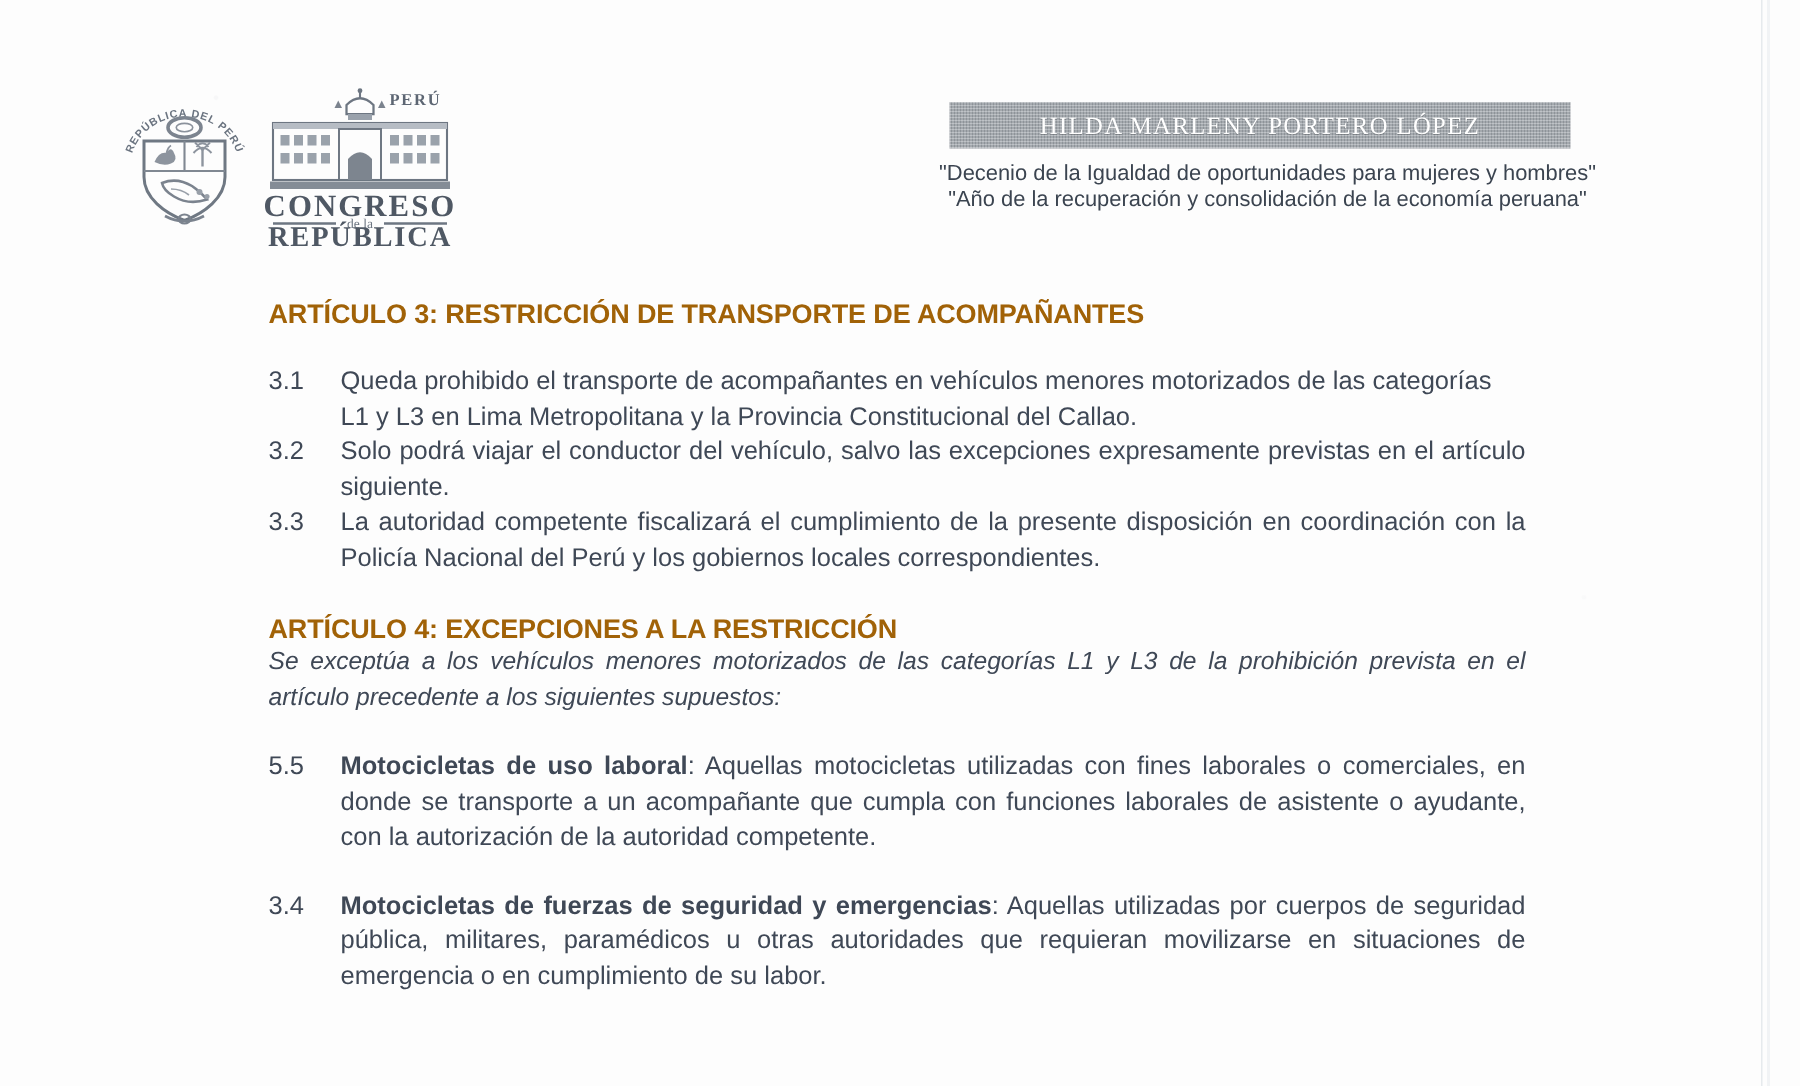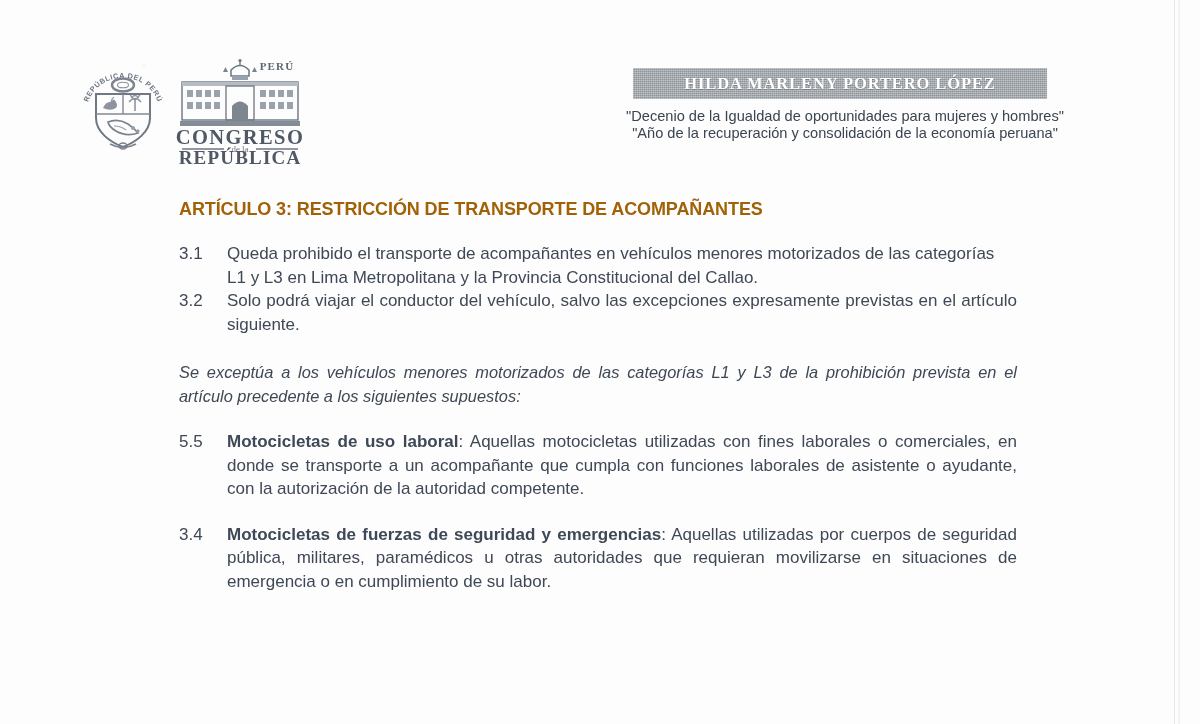--- a/index.html
+++ b/index.html
@@ -100,21 +100,21 @@
     align-items: center;
     justify-content: center;
     background-color: #9ba1a7;
     background-image:
       repeating-linear-gradient(0deg, rgba(255,255,255,.22) 0 1px, rgba(0,0,0,.05) 1px 2px),
       repeating-linear-gradient(90deg, rgba(255,255,255,.18) 0 1px, rgba(0,0,0,.04) 1px 2px);
     box-shadow: inset 0 0 0 1px rgba(255,255,255,.08);
   }
   .name-banner span {
     font-family: "Liberation Serif", serif;
-    font-weight: bold;
+    font-weight: normal;
     font-size: 16.5px;
     letter-spacing: .9px;
     color: #ffffff;
     text-shadow: 0 1px 0 rgba(90,95,100,.45);
     white-space: nowrap;
   }
   .motto {
     margin-top: 9px;
     font-size: 14.6px;
     line-height: 17px;
@@ -294,23 +294,28 @@
     <div class="num-item">
       <div class="num">3.1</div>
       <div class="txt nojust">Queda prohibido el transporte de acompañantes en vehículos menores motorizados de las categorías L1 y L3 en Lima Metropolitana y la Provincia Constitucional del Callao.</div>
     </div>
 
     <div class="num-item">
       <div class="num">3.2</div>
       <div class="txt">Solo podrá viajar el conductor del vehículo, salvo las excepciones expresamente previstas en el artículo siguiente.</div>
     </div>
 
+    <div class="num-item">
+      <div class="num">3.3</div>
+      <div class="txt">La autoridad competente fiscalizará el cumplimiento de la presente disposición en coordinación con la Policía Nacional del Perú y los gobiernos locales correspondientes.</div>
+    </div>
 
     <div class="gap-before-art4"></div>
 
+    <h2 class="article-heading">ARTÍCULO 4: EXCEPCIONES A LA RESTRICCIÓN</h2>
 
     <p class="plain-par">Se exceptúa a los vehículos menores motorizados de las categorías L1 y L3 de la prohibición prevista en el artículo precedente a los siguientes supuestos:</p>
 
     <div class="gap-before-41"></div>
 
     <div class="num-item">
       <div class="num">5.5</div>
       <div class="txt"><b>Motocicletas de uso laboral</b><span>: Aquellas motocicletas utilizadas con fines laborales o comerciales, en donde se transporte a un acompañante que cumpla con funciones laborales de asistente o ayudante, con la autorización de la autoridad competente.</span></div>
     </div>
 

